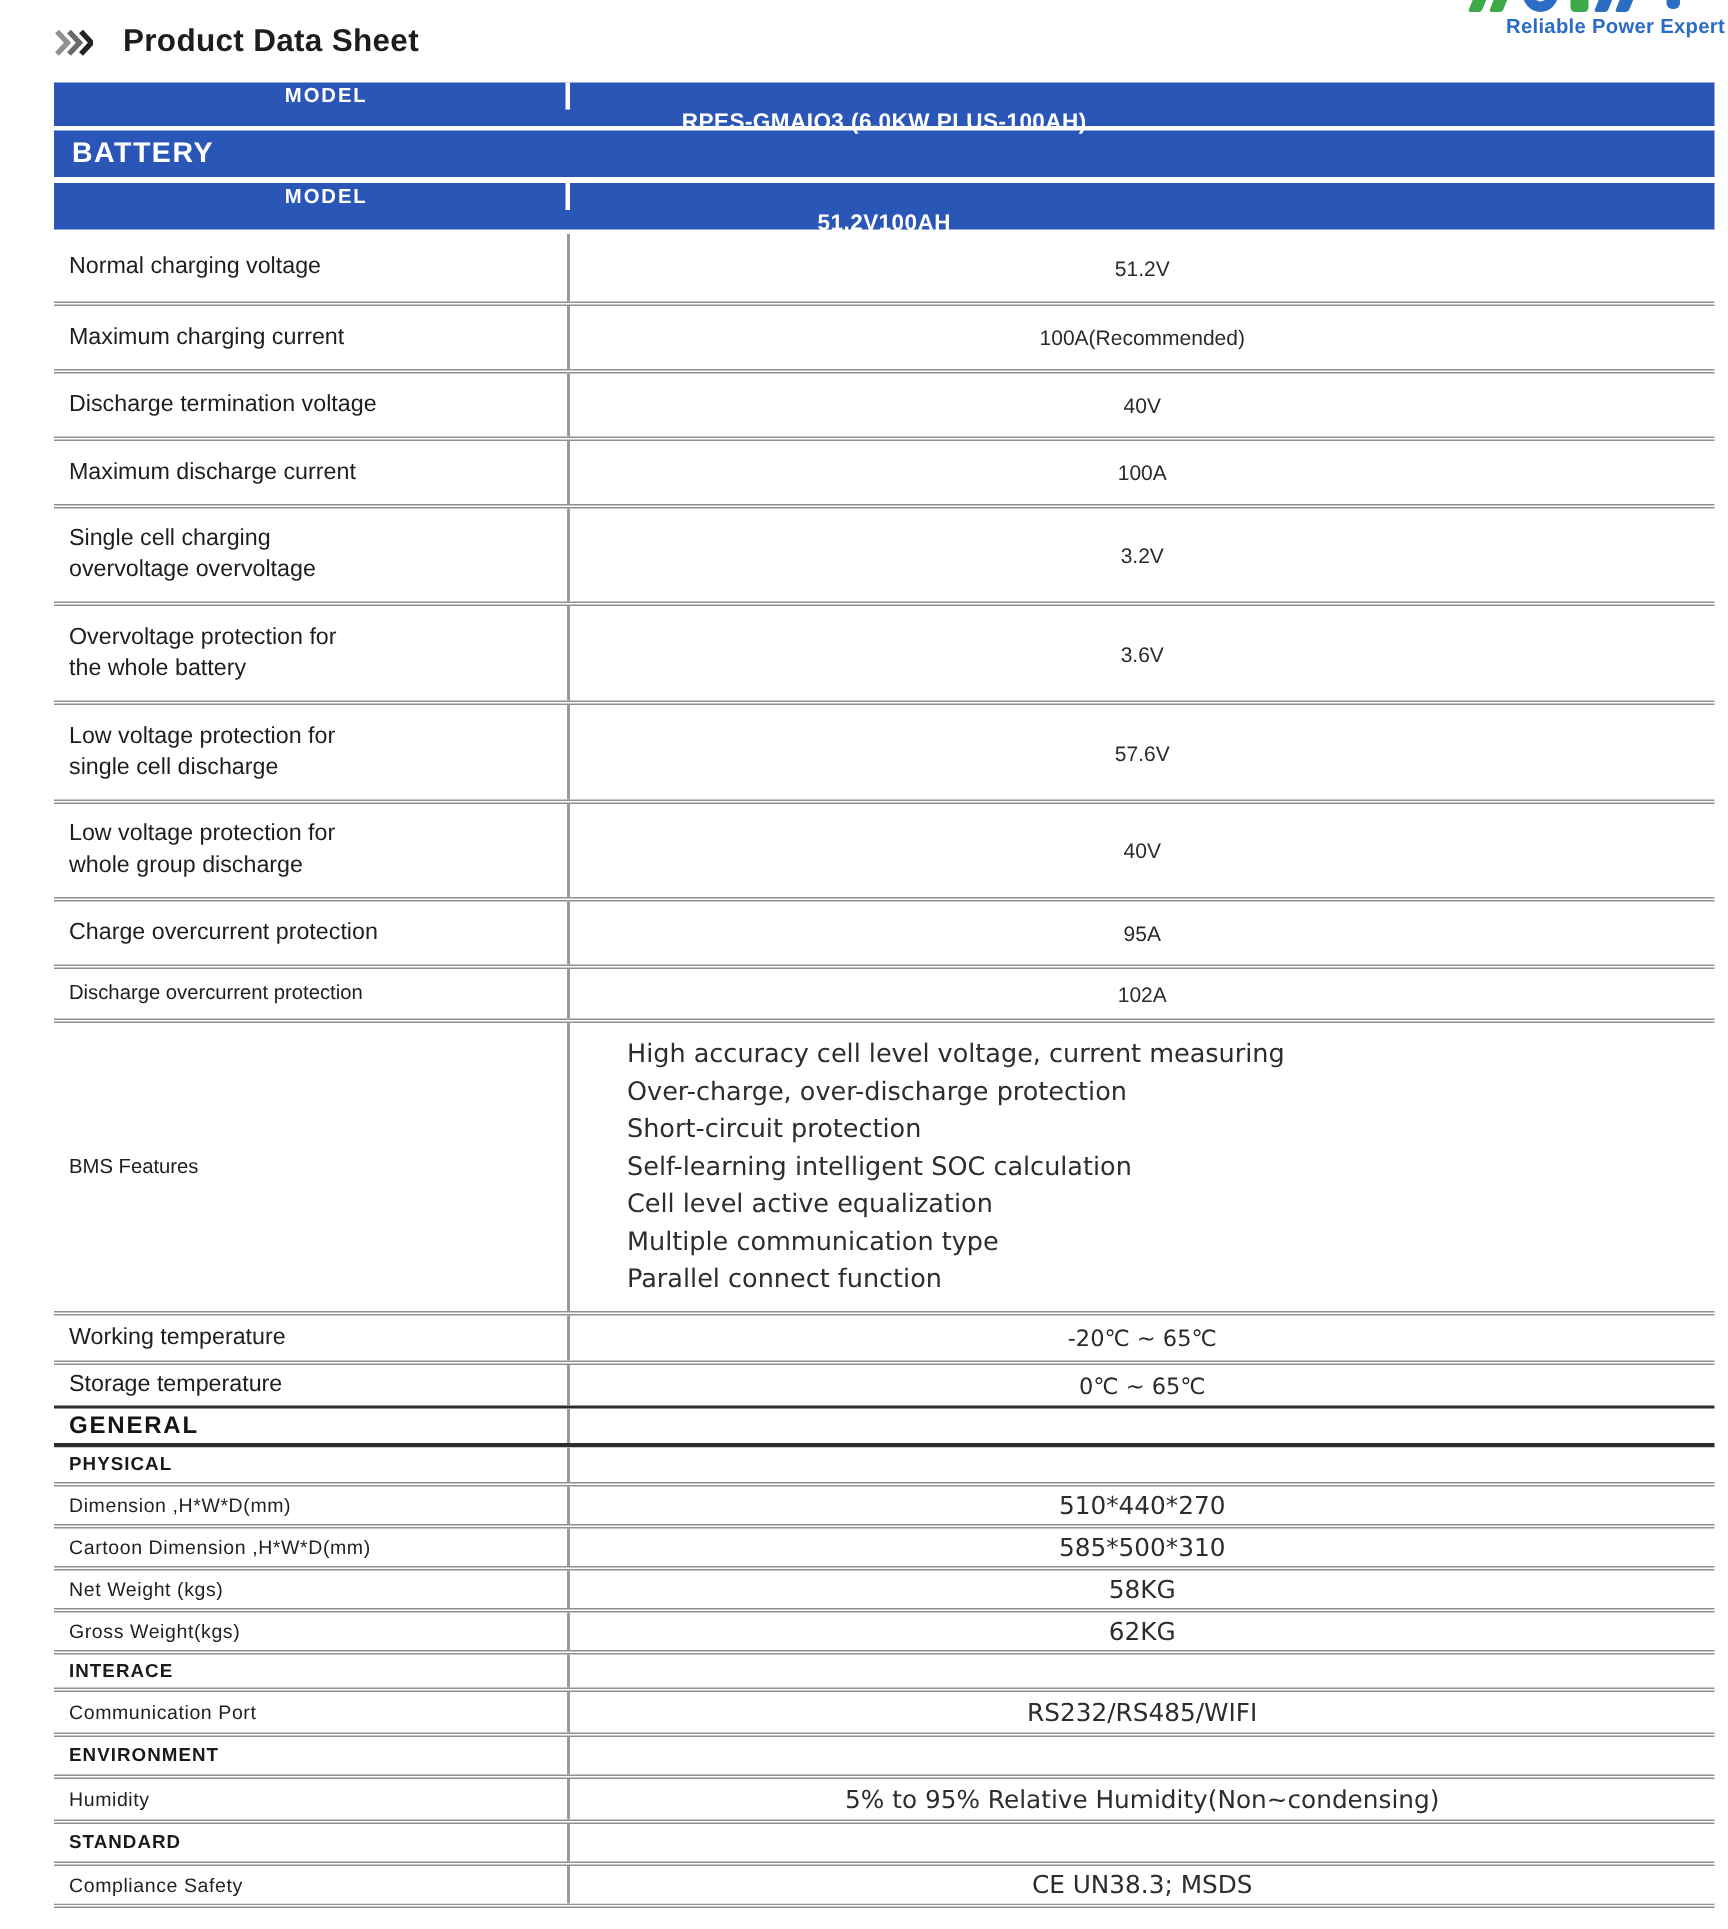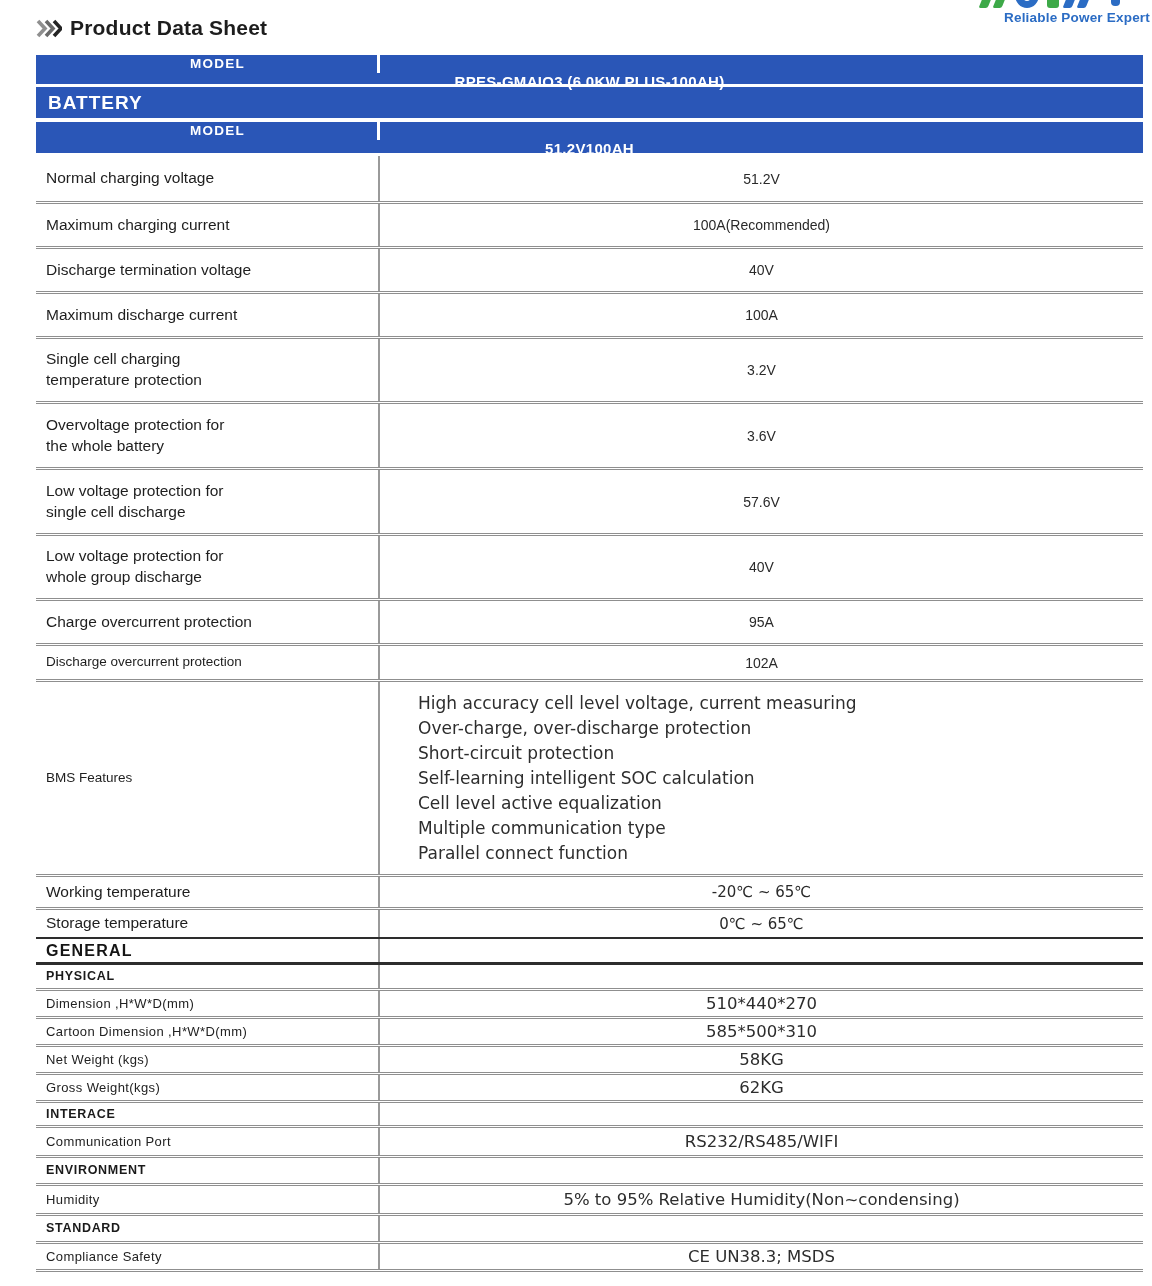--- a/index.html
+++ b/index.html
@@ -6,21 +6,21 @@
   html, body { background: #ffffff; }
   body {
     width: 1152px; height: 1286px;
     font-family: "Liberation Sans", sans-serif;
     position: relative; overflow: hidden;
   }
   .page { position: relative; width: 1152px; height: 1286px; }
 
   
   .header { position: absolute; left: 0; top: 0; width: 1152px; height: 55px; }
-  .title-row { position: absolute; left: 36px; top: 16px; display: flex; align-items: center; gap: 8px; }
+  .title-row { position: absolute; left: 36px; top: 16px; display: flex; align-items: center; gap: 20px; }
   .title-row h1 { font-size: 21px; font-weight: bold; color: #1d1d1d; letter-spacing: 0.2px; }
   .chevrons { display: inline-flex; align-items: center; }
 
   .logo { position: absolute; right: 0; top: 0; width: 175px; text-align: right; }
   .logo-marks { position: relative; height: 9px; overflow: hidden; margin-bottom: 1px; }
   .logo-marks .frag { position: absolute; }
   .frag-g1 { left: 6px;  top: -14px; width: 9px;  height: 22px; transform: skewX(-22deg); border-radius: 2px; }
   .frag-g2 { left: 20px; top: -14px; width: 9px;  height: 22px; transform: skewX(-22deg); border-radius: 2px; }
   .frag-b1 { left: 38px; top: -18px; width: 24px; height: 26px; border-radius: 50%; border-style: solid; border-width: 7px; background: transparent !important; }
   .frag-g3 { left: 70px; top: -14px; width: 12px; height: 22px; border-radius: 3px; }
@@ -159,21 +159,21 @@
         <div class="cell-label">
           <span>Maximum discharge current</span>
         </div>
         <div class="cell-value">
           <span>100A</span>
         </div>
       </div>
       <div class="row d data" style="height: 65px;">
         <div class="cell-label">
           <span>Single cell charging</span>
-          <span>temperature protection</span>
+          <span>overvoltage overvoltage</span>
         </div>
         <div class="cell-value">
           <span>3.2V</span>
         </div>
       </div>
       <div class="row d data" style="height: 66px;">
         <div class="cell-label">
           <span>Overvoltage protection for</span>
           <span>the whole battery</span>
         </div>

